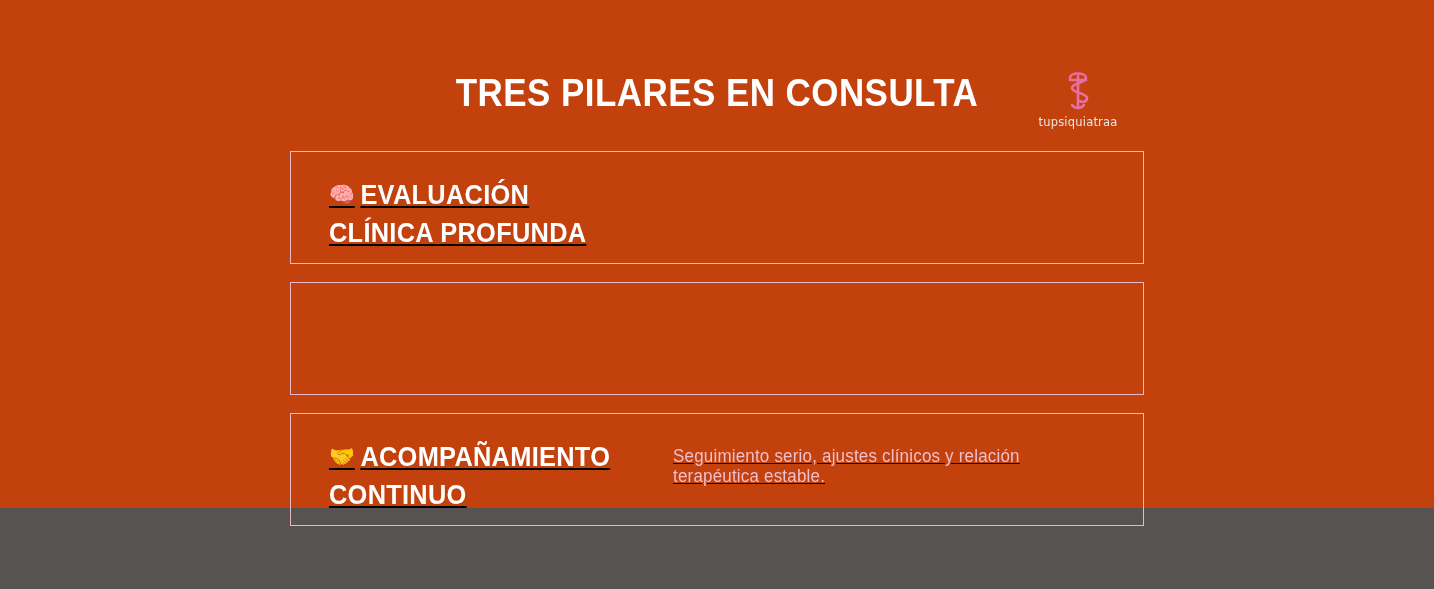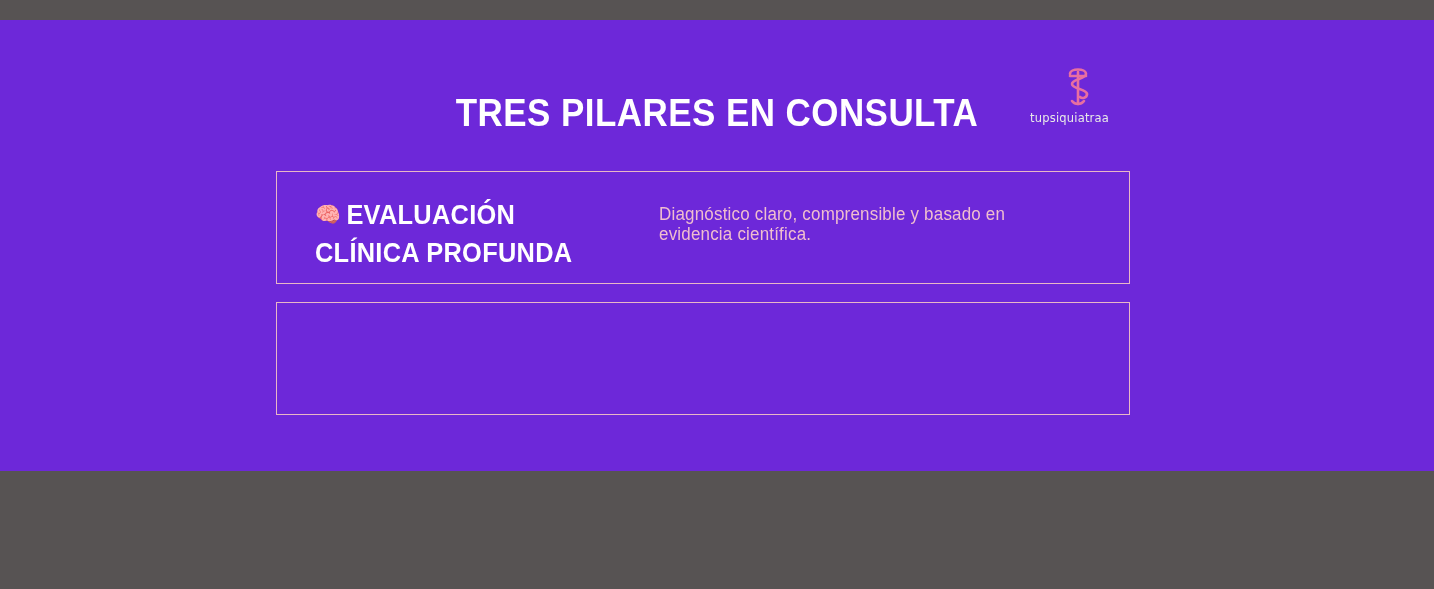--- a/index.html
+++ b/index.html
@@ -10,23 +10,22 @@
   }
   body {
     background: #575353;
     font-family: "Liberation Sans", sans-serif;
     position: relative;
   }
   .slide {
     position: absolute;
     left: 0; top: 0;
     width: 1434px;
-    height: 451px;
-    background: #6d28d9;
-    margin-top: 20px;
+    height: 508px;
+    background: #c2410c;
   }
 
   
   .header {
     position: absolute;
     left: 0;
     top: 72px;
     width: 1434px;
     height: 60px;
   }
@@ -44,46 +43,47 @@
     text-transform: uppercase;
     transform: scaleX(0.92);
     transform-origin: center top;
     white-space: nowrap;
   }
 
   
   .logo {
     position: absolute;
     left: 1030px;
-    top: 44px;
+    top: 68px;
     width: 96px;
     height: 68px;
-    text-align: left;
+    text-align: center;
   }
   .logo-mark {
     width: 96px;
     height: 46px;
     display: block;
   }
   .logo-word {
     display: block;
     margin-top: 1px;
     color: #e8e8e8;
     font-size: 11.5px;
     letter-spacing: 0.2px;
     font-family: "DejaVu Sans", sans-serif;
     white-space: nowrap;
   }
 
   
   .cards {
     position: absolute;
-    left: 276px;
+    left: 290px;
     top: 151px;
     width: 854px;
+    text-decoration: underline;
   }
   .card {
     position: relative;
     border: 1px solid #e9b7c6;
     height: 113px;
     margin-bottom: 18px;
     display: flex;
     align-items: flex-start;
   }
   .card-left {
@@ -150,23 +150,31 @@
 
   <div class="cards">
 
     <div class="card">
       <div class="card-left">
         <div class="card-title">
           <span class="emoji">🧠</span><span>EVALUACIÓN</span><br>
           <span>CLÍNICA PROFUNDA</span>
         </div>
       </div>
-      <div class="card-right">
-        <div class="card-desc">Diagnóstico claro, comprensible y basado en evidencia científica.</div>
-      </div>
     </div>
 
     <div class="card">
     </div>
 
+    <div class="card">
+      <div class="card-left">
+        <div class="card-title">
+          <span class="emoji">🤝</span><span>ACOMPAÑAMIENTO</span><br>
+          <span>CONTINUO</span>
+        </div>
+      </div>
+      <div class="card-right">
+        <div class="card-desc">Seguimiento serio, ajustes clínicos y relación terapéutica estable.</div>
+      </div>
+    </div>
 
   </div>
 </div>
 
 </body></html>

